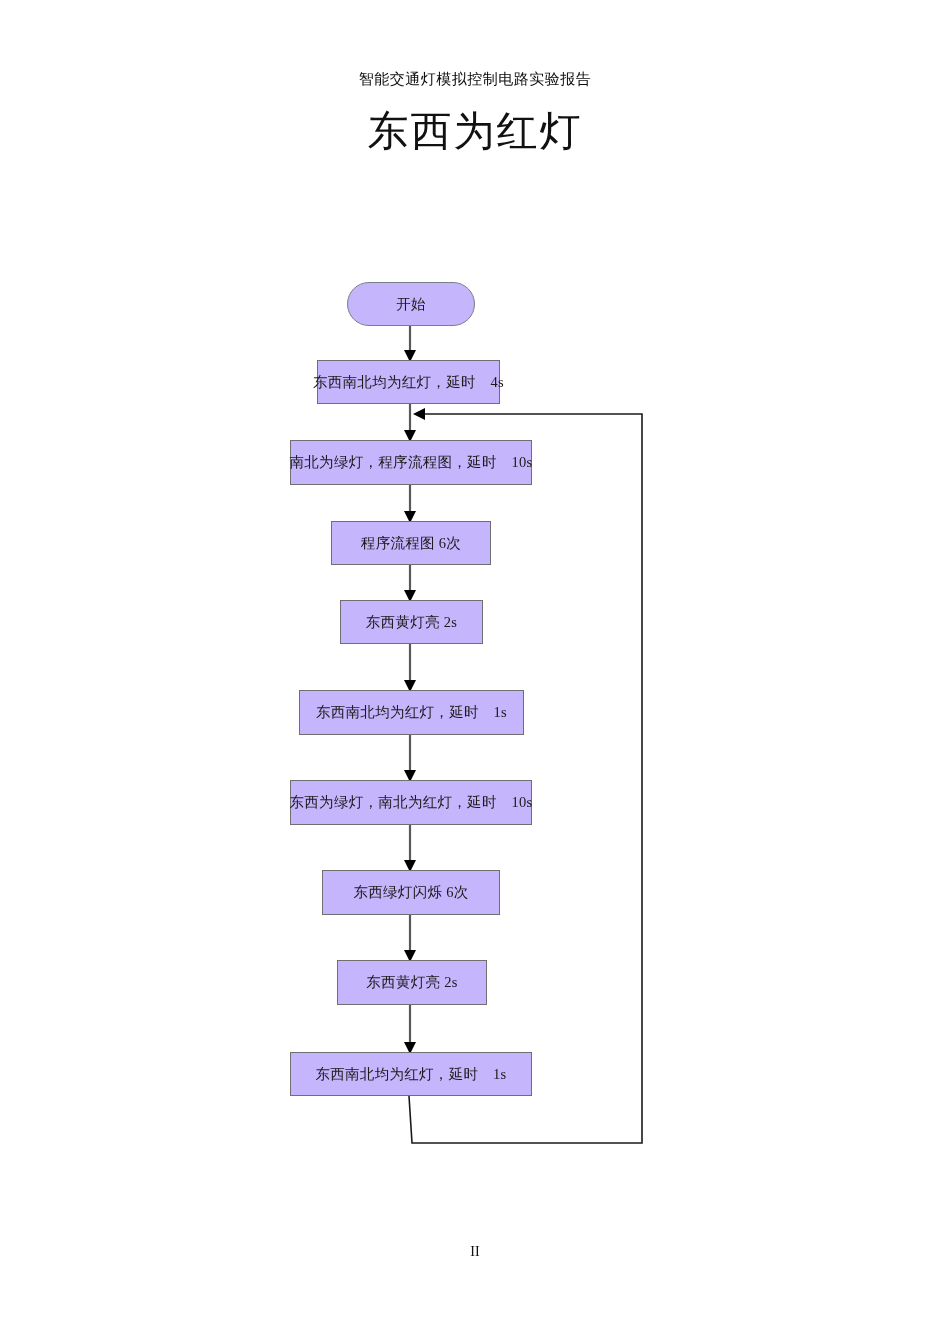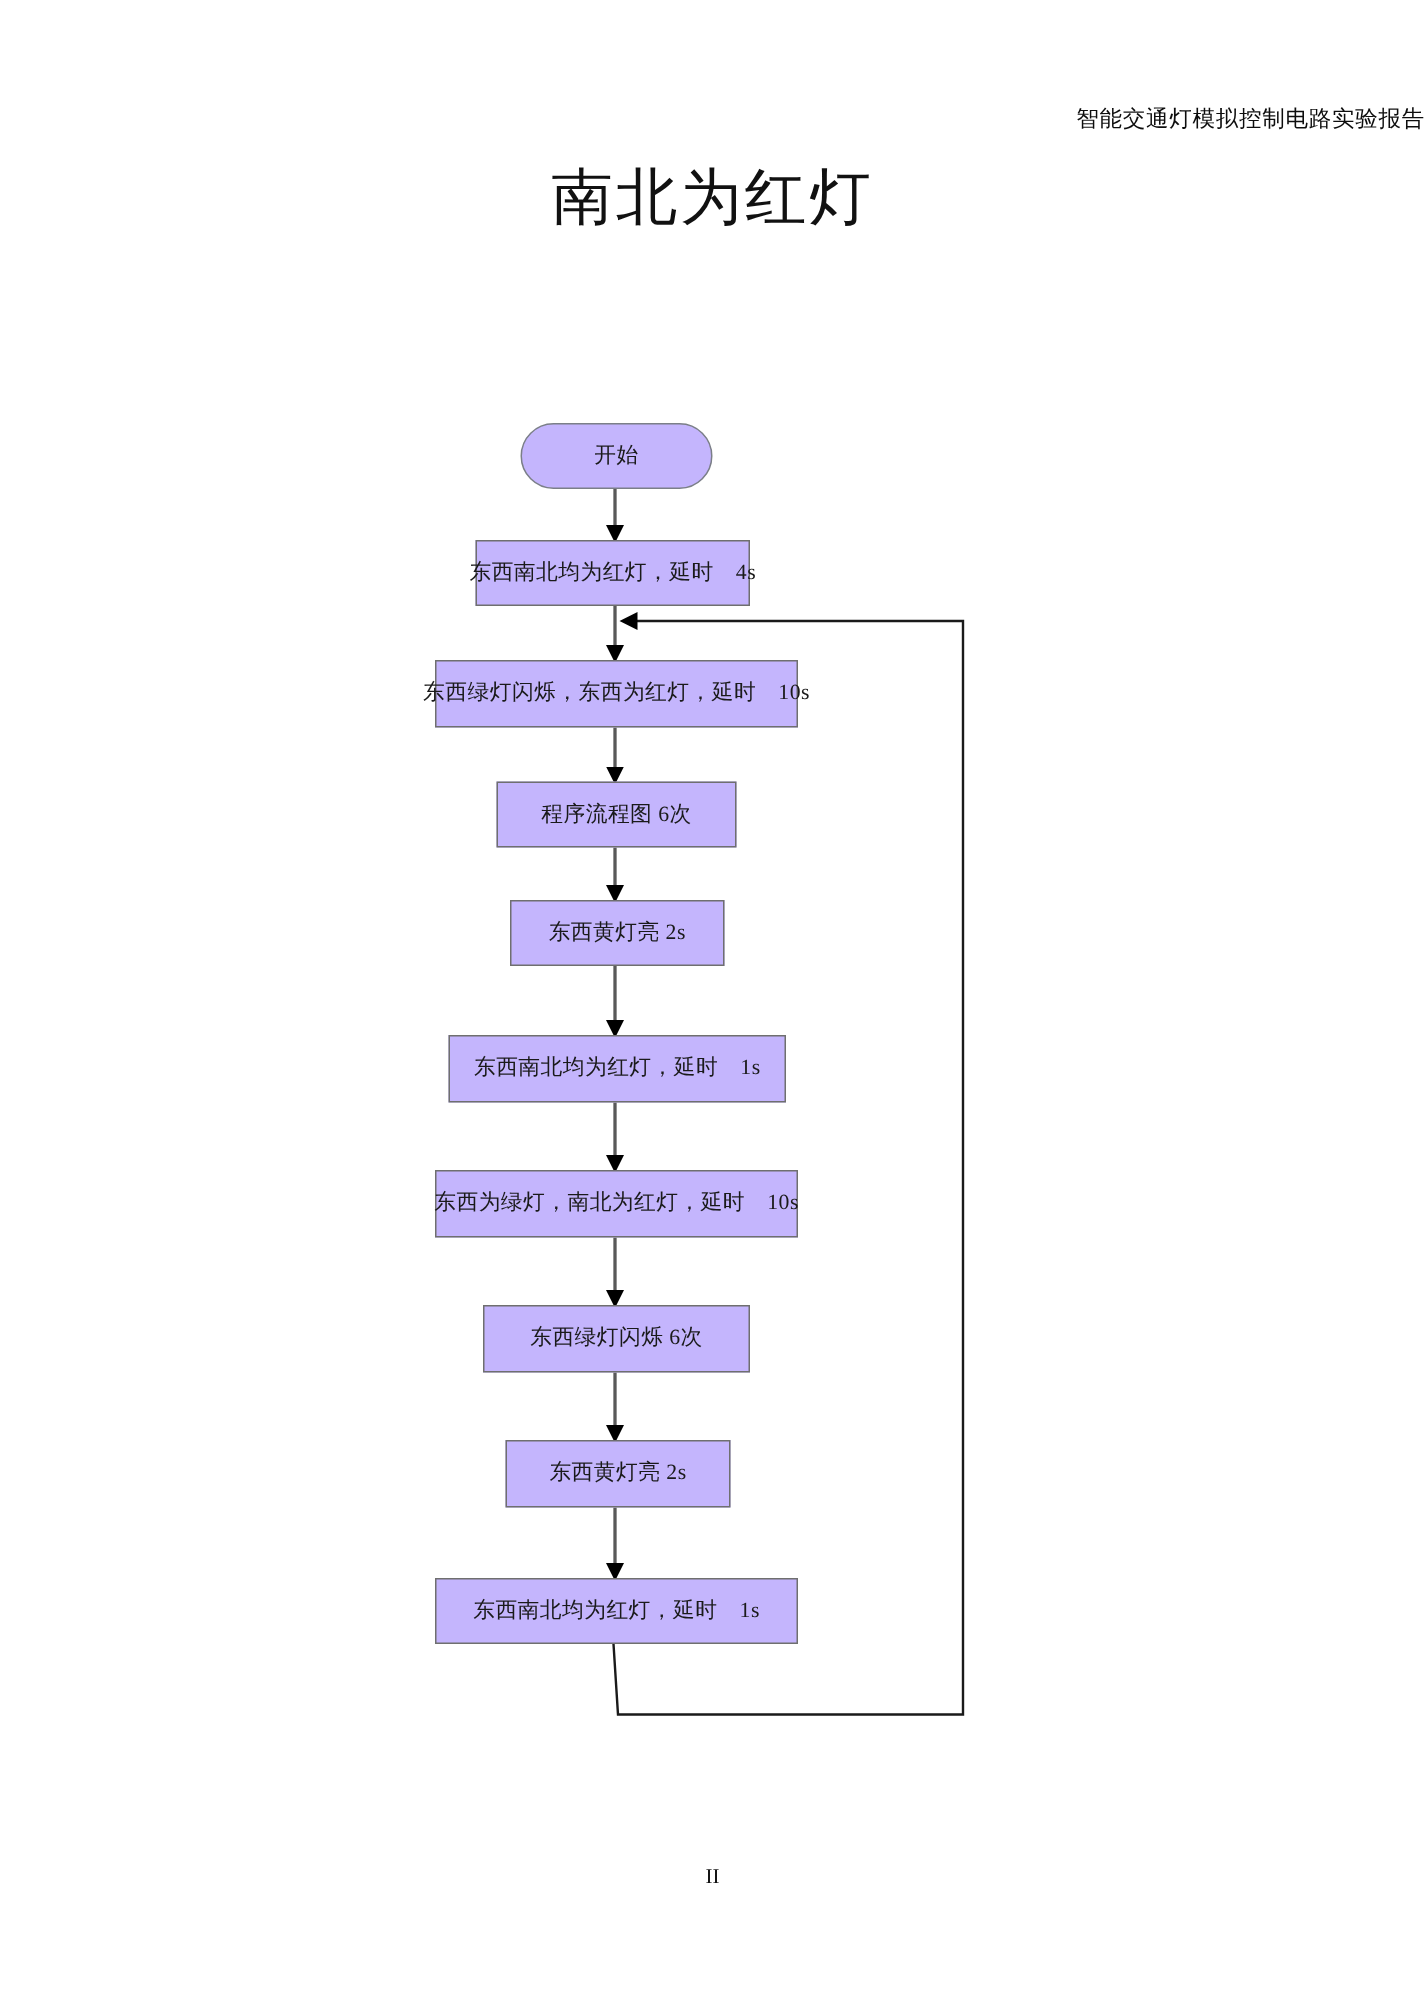--- a/index.html
+++ b/index.html
@@ -19,21 +19,21 @@
     position: absolute;
     left: 0; top: 0;
     width: 950px;
     height: 1344px;
   }
   .doc-header {
     position: absolute;
     left: 0;
     top: 70px;
     width: 950px;
-    text-align: right;
+    text-align: center;
     font-size: 15px;
     letter-spacing: 0.5px;
     color: #0d0d0d;
   }
   .doc-title {
     position: absolute;
     left: 0;
     top: 104px;
     width: 950px;
     text-align: center;
@@ -81,21 +81,21 @@
     display: block;
     line-height: 1;
   }
 </style>
 </head>
 <body>
 
 <div id="page">
 
   <div class="doc-header">智能交通灯模拟控制电路实验报告</div>
-  <h1 class="doc-title">南北为红灯</h1>
+  <h1 class="doc-title">东西为红灯</h1>
 
   <svg id="flow-svg" viewBox="0 0 950 1344" xmlns="http://www.w3.org/2000/svg">
     <defs>
       <marker id="ah-down" markerWidth="14" markerHeight="12" refX="2" refY="6" orient="auto" markerUnits="userSpaceOnUse">
         <path d="M0,0 L12,6 L0,12 Z" fill="#000000"></path>
       </marker>
       <marker id="ah-left" markerWidth="14" markerHeight="12" refX="2" refY="6" orient="auto" markerUnits="userSpaceOnUse">
         <path d="M0,0 L12,6 L0,12 Z" fill="#000000"></path>
       </marker>
     </defs>
@@ -123,21 +123,21 @@
 
   <div class="node terminator" style="left:347px; top:282px; width:128px; height:44px;">
     <span class="node-label">开始</span>
   </div>
 
   <div class="node" style="left:317px; top:360px; width:183px; height:44px;">
     <span class="node-label">东西南北均为红灯，延时　4s</span>
   </div>
 
   <div class="node" style="left:290px; top:440px; width:242px; height:45px;">
-    <span class="node-label">东西绿灯闪烁，东西为红灯，延时　10s</span>
+    <span class="node-label">南北为绿灯，程序流程图，延时　10s</span>
   </div>
 
   <div class="node" style="left:331px; top:521px; width:160px; height:44px;">
     <span class="node-label">程序流程图 6次</span>
   </div>
 
   <div class="node" style="left:340px; top:600px; width:143px; height:44px;">
     <span class="node-label">东西黄灯亮 2s</span>
   </div>
 

